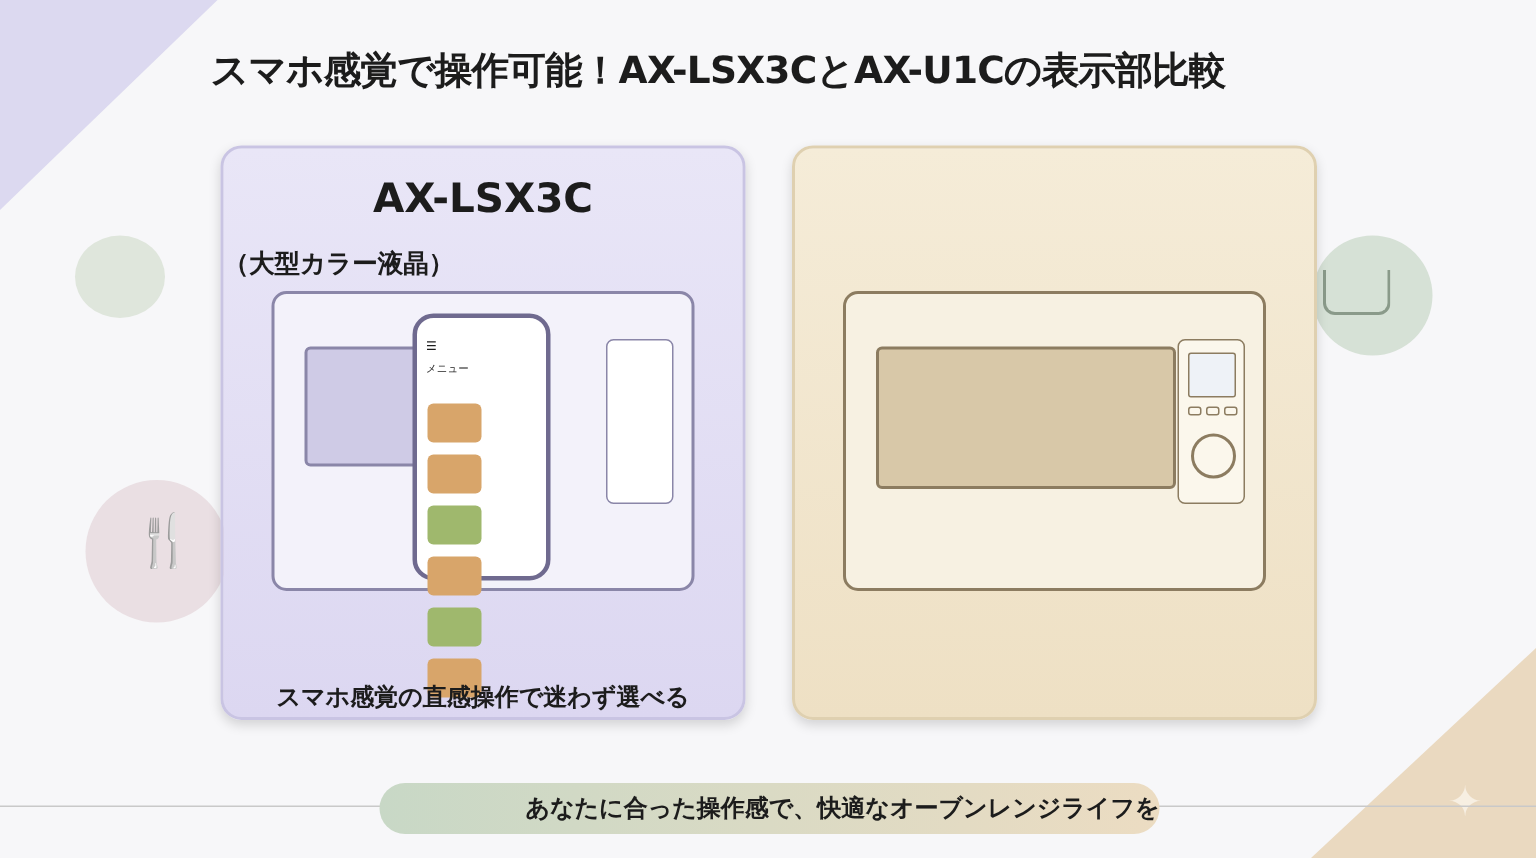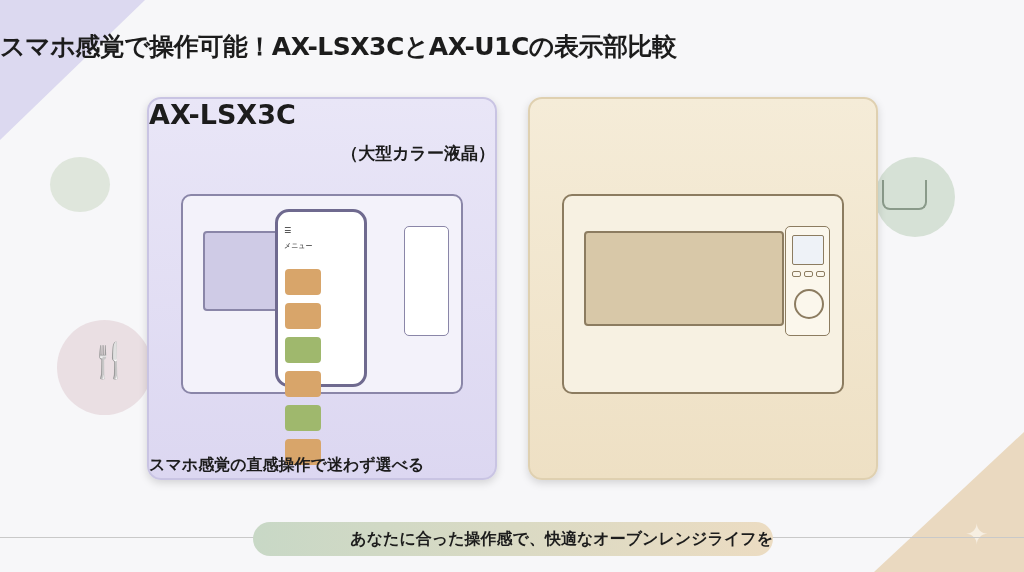--- a/index.html
+++ b/index.html
@@ -1,26 +1,26 @@
 <!DOCTYPE html>
 <html><head>
 <meta charset="utf-8">
 <style>
 *{box-sizing:border-box;margin:0;padding:0}
 html,body{width:1024px;height:572px;overflow:hidden}
 body{position:relative;background:#f7f7f9;font-family:"DejaVu Sans","Liberation Sans",sans-serif;color:#1c1c1c}
 .bg-tl{position:absolute;left:0;top:0;width:0;height:0;border-top:140px solid #dcd9f0;border-right:145px solid transparent}
 .bg-br{position:absolute;right:0;bottom:0;width:0;height:0;border-bottom:140px solid #ead9c0;border-left:150px solid transparent}
-.title{position:absolute;left:0;top:30px;width:817px;text-align:left;font-size:25px;font-weight:bold;letter-spacing:-0.5px}
+.title{position:absolute;left:0;top:30px;width:817px;text-align:right;font-size:25px;font-weight:bold;letter-spacing:-0.5px}
 .card{position:absolute;top:97px;width:350px;height:383px;border-radius:14px;box-shadow:0 3px 8px rgba(0,0,0,.15)}
 .card.left{left:147px;background:linear-gradient(180deg,#e9e6f7,#dcd7f1);border:2px solid #c9c4e3}
 .card.right{left:528px;background:linear-gradient(180deg,#f5ecd8,#eee0c4);border:2px solid #dfd0b0}
-.model{position:absolute;top:0;width:100%;font-size:27px;font-weight:bold}
-.sub{position:absolute;top:43px;width:100%;text-align:right;font-size:17px;font-weight:bold}
-.caption{position:absolute;top:356px;width:100%;font-size:16px;font-weight:bold}
+.model{position:absolute;top:18px;width:100%;text-align:center;font-size:27px;font-weight:bold}
+.sub{position:absolute;top:65px;width:100%;text-align:left;font-size:17px;font-weight:bold}
+.caption{position:absolute;top:356px;width:100%;text-align:center;font-size:16px;font-weight:bold}
 .oven{position:absolute;left:32px;top:95px;width:282px;height:200px;border:2px solid #8a86a8;border-radius:10px;background:#f3f2fa}
 .right .oven{border-color:#8c7c60;background:#f7f1e2}
 .oven-win{position:absolute;left:20px;top:35px;width:150px;height:80px;border:2px solid #8a86a8;border-radius:4px;background:#cfcbe6}
 .right .oven-win{background:#d8c8a8;border-color:#8c7c60;width:200px;height:95px}
 .panel{position:absolute;right:12px;top:30px;width:45px;height:110px;border:1.5px solid #8a86a8;border-radius:5px;background:#fff}
 .right .panel{border-color:#8c7c60;background:#fbf7ec}
 .lcd{position:absolute;left:6px;top:8px;width:32px;height:30px;background:#eef2f7;border:1px solid #8c7c60;border-radius:2px}
 .key{position:absolute;width:9px;height:6px;border:1px solid #8c7c60;border-radius:2px}
 .dial{position:absolute;left:8px;top:62px;width:30px;height:30px;border:2px solid #8c7c60;border-radius:50%}
 .phone{position:absolute;left:126px;top:110px;width:92px;height:178px;border:3px solid #6f6a8f;border-radius:14px;background:#fff;padding:14px 6px}

